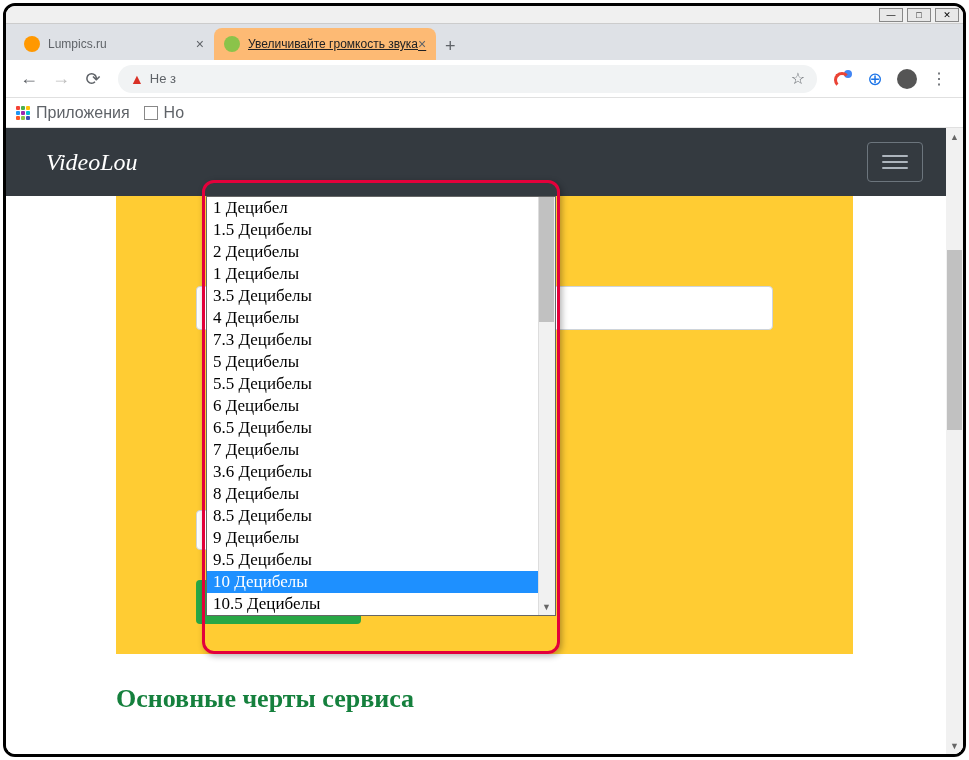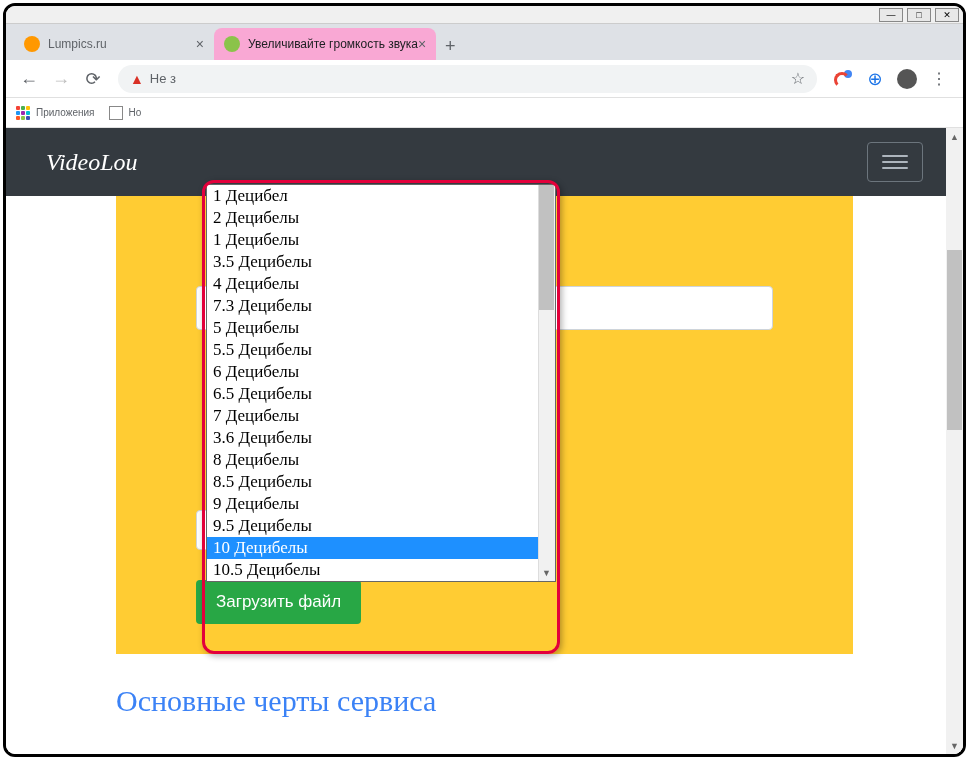--- a/index.html
+++ b/index.html
@@ -51,21 +51,21 @@
   border-radius: 8px 8px 0 0;
   display: flex;
   align-items: center;
   padding: 0 10px;
   font-size: 12px;
   color: #5f6368;
   min-width: 200px;
   max-width: 230px;
   justify-content: space-between;
 }
-.tab.active { background: #f9a8d4; color: #202124; }
+.tab.active { background: #fdba74; color: #202124; text-decoration: underline; }
 .tab .favicon { width: 16px; height: 16px; margin-right: 8px; display:flex; align-items:center; justify-content:center;}
 .tab .close { margin-left: auto; font-size: 14px; color: #5f6368; }
 .newtab { width: 28px; height: 28px; display:flex; align-items:center; justify-content:center; font-size:18px; color:#5f6368;}
 .addrbar {
   height: 38px;
   background: #fff;
   display: flex;
   align-items: center;
   padding: 0 8px;
   gap: 2px;
@@ -88,21 +88,21 @@
 .omnibox .warn { color:#d93025; margin-right:6px; font-size:14px;}
 .omnibox .star { margin-left:auto; color:#5f6368; font-size:16px;}
 .ext-icons { display:flex; align-items:center; gap: 12px; padding: 0 6px;}
 .ext-icon { width: 20px; height: 20px; display:flex; align-items:center; justify-content:center; position:relative; color:#5f6368;}
 .bookbar {
   height: 30px;
   background: #fff;
   display:flex;
   align-items:center;
   padding: 0 10px;
-  font-size: 10px;
+  font-size: 16px;
   color: #5f6368;
   gap: 14px;
   border-bottom: 1px solid #e0e0e0;
 }
 .bookbar .bm { display:flex; align-items:center; gap:6px;}
 .apps-icon { width:14px; height:14px; display:grid; grid-template-columns:repeat(3,1fr); gap:1px;}
 .apps-icon span { background:#f44336; border-radius:1px;}
 .apps-icon span:nth-child(2){background:#4caf50;}
 .apps-icon span:nth-child(3){background:#ffc107;}
 .apps-icon span:nth-child(4){background:#2196f3;}
@@ -168,29 +168,29 @@
   color: #fff;
   border: none;
   border-radius: 4px;
   padding: 12px 20px;
   font-size: 17px;
   margin-top: 30px;
   font-family: Arial;
 }
 .heading {
   margin: 30px 110px 0;
-  font-size: 30px;
+  font-size: 26px;
   font-family: Georgia, serif;
-  color: #3b82f6;
-  font-weight: normal;
+  color: #15803d;
+  font-weight: bold;
 }
 .dropdown {
   position: absolute;
   left: 200px;
-  top: 56px;
+  top: 68px;
   width: 350px;
   background: #fff;
   border: 1px solid #666;
   z-index: 100;
   font-family: Georgia, serif;
   font-size: 17px;
   color: #000;
 }
 .dropdown-inner {
   max-height: 420px;
@@ -345,20 +345,21 @@
         <span class="updown">▲<br>▼</span>
       </div>
       <button class="upload-btn">Загрузить файл</button>
     </div>
 
     <h2 class="heading">Основные черты сервиса</h2>
 
     <div class="dropdown">
       <div class="dropdown-inner" id="dropdown-list">
         <div class="opt">1 Децибел</div>
+          <div class="opt">1.5 Децибелы</div>
           <div class="opt">2 Децибелы</div>
           <div class="opt">1 Децибелы</div>
           <div class="opt">3.5 Децибелы</div>
           <div class="opt">4 Децибелы</div>
           <div class="opt">7.3 Децибелы</div>
           <div class="opt">5 Децибелы</div>
           <div class="opt">5.5 Децибелы</div>
           <div class="opt">6 Децибелы</div>
           <div class="opt">6.5 Децибелы</div>
           <div class="opt">7 Децибелы</div>

